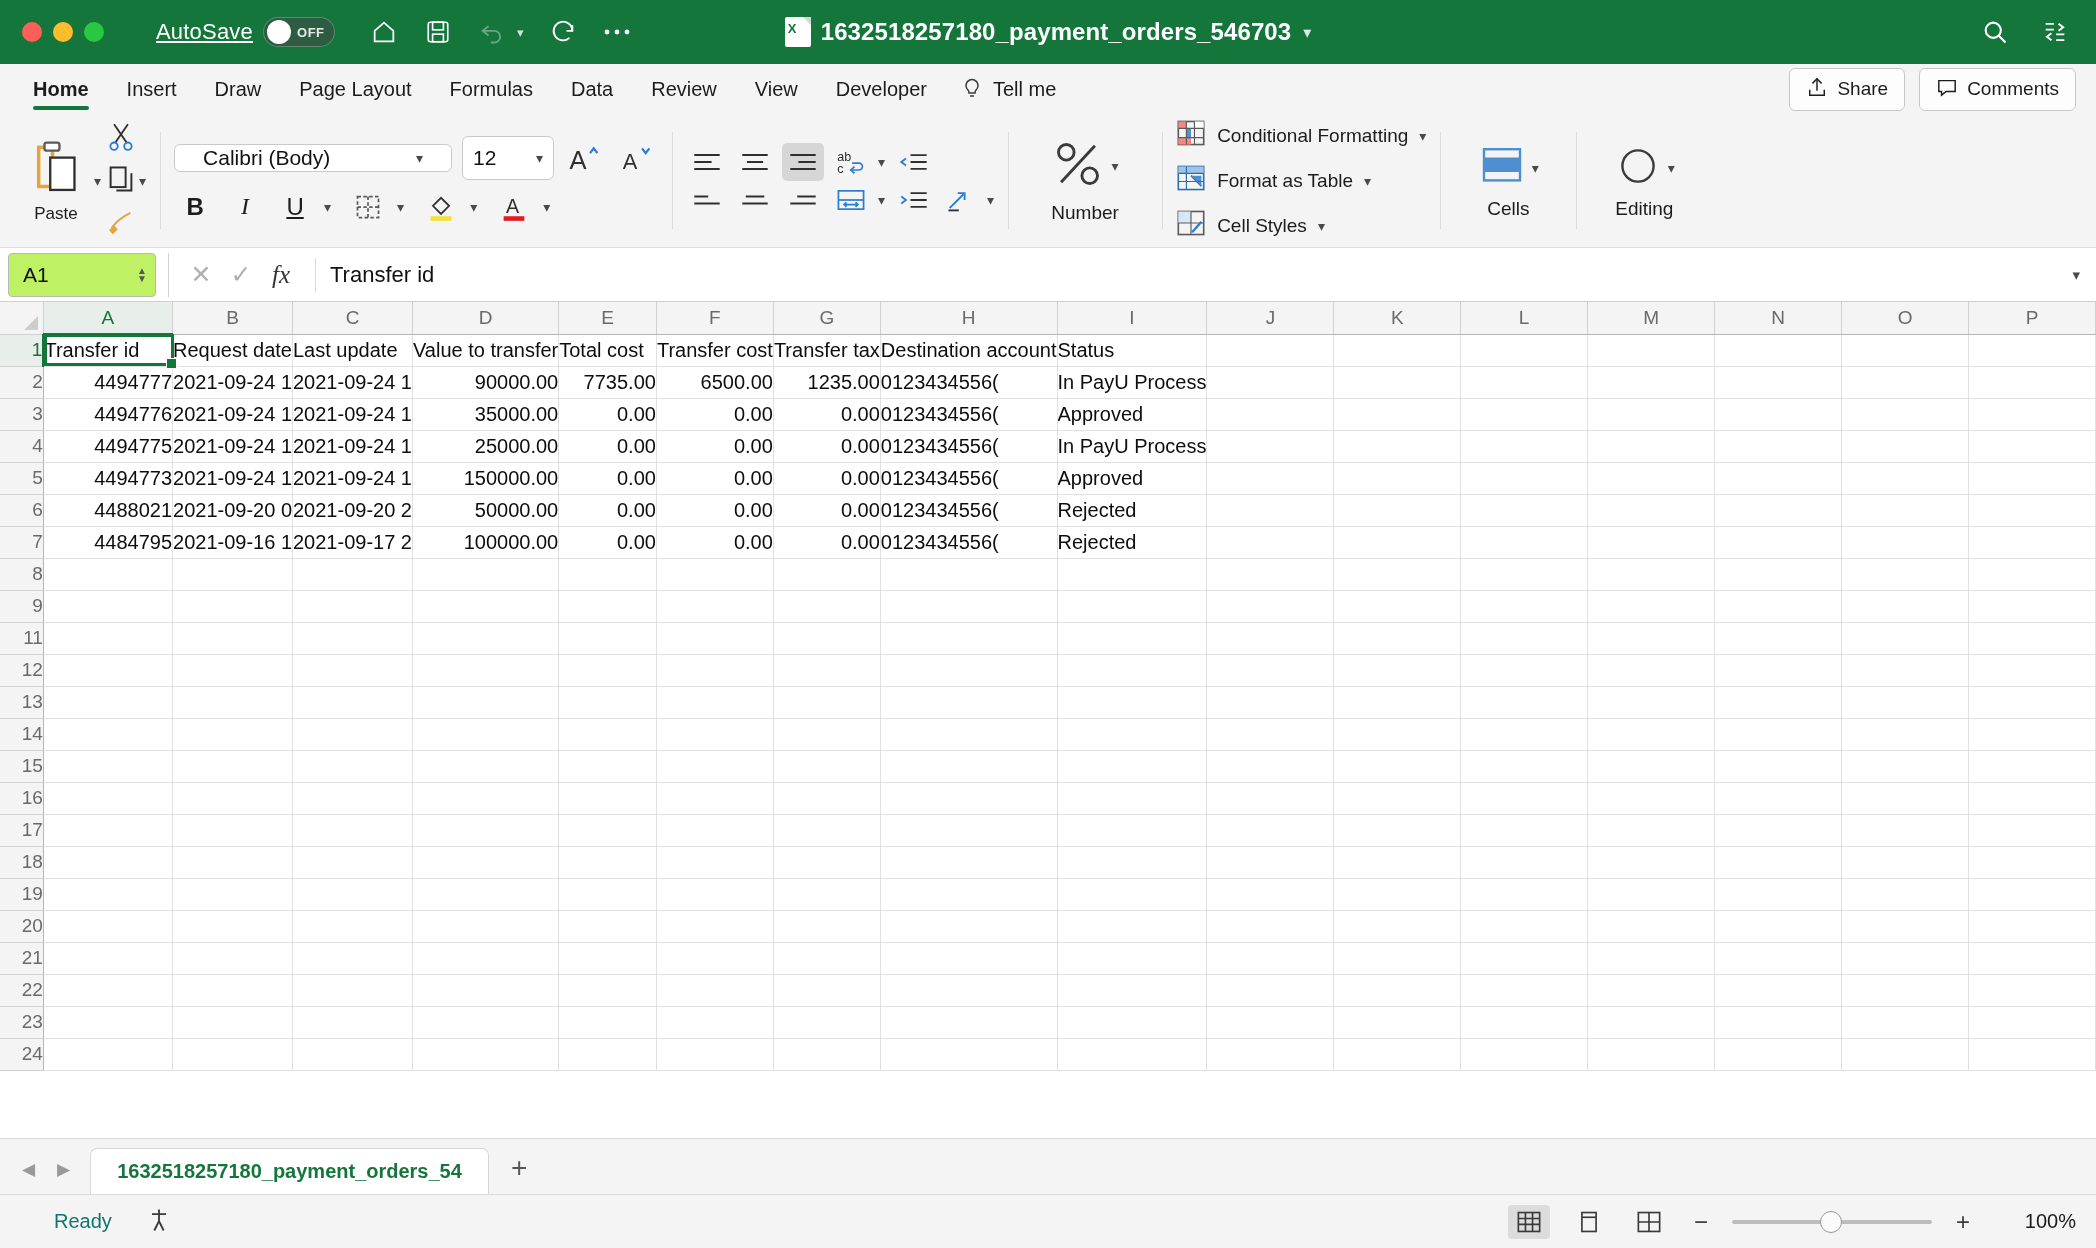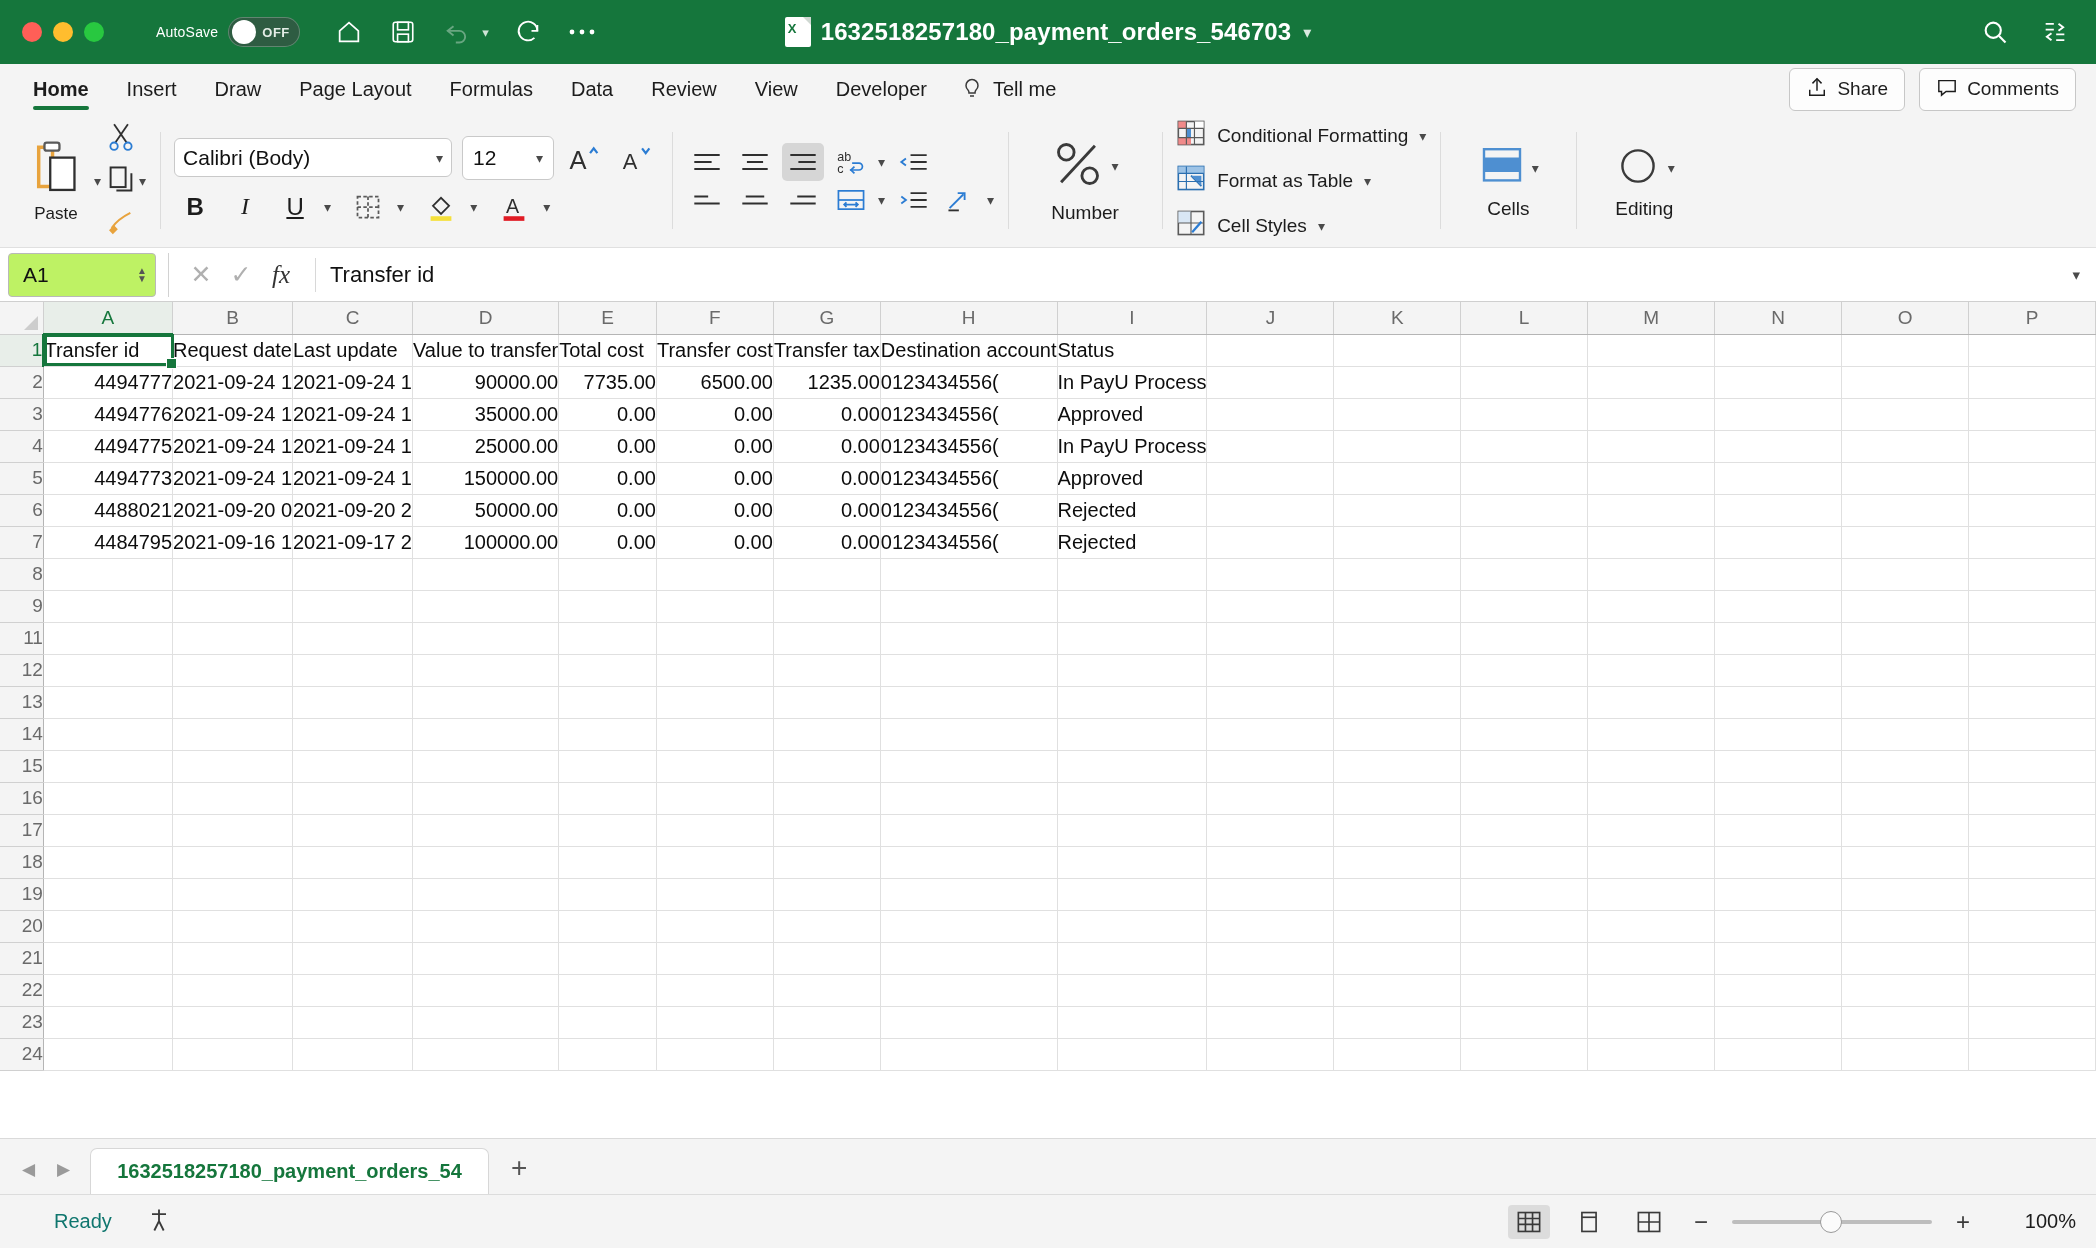--- a/index.html
+++ b/index.html
@@ -23,21 +23,21 @@
     position: relative;
     flex: none;
   }
   .traffic { display: flex; gap: 11px; margin-left: 22px; align-items: center; }
   .dot { width: 20px; height: 20px; border-radius: 50%; }
   .dot.red { background: #ff5f57; }
   .dot.yellow { background: #ffbd2e; }
   .dot.green { background: #28c840; }
 
   .autosave-wrap { display: flex; align-items: center; margin-left: 52px; gap: 10px; }
-  .autosave-label { color: #fff; font-size: 14px; font-weight: 400; letter-spacing: .2px; }
+  .autosave-label { color: #fff; font-size: 22px; font-weight: 400; letter-spacing: .2px; text-decoration: underline; }
   .toggle {
     width: 72px; height: 30px; border-radius: 15px;
     background: #2e5c42; border: 1px solid rgba(255,255,255,.25);
     display: flex; align-items: center; padding: 0 3px; position: relative;
   }
   .toggle .knob { width: 24px; height: 24px; border-radius: 50%; background: #fff; }
   .toggle .off { color: #e3ece6; font-size: 13px; font-weight: 700; margin-left: 6px; letter-spacing: .5px; }
 
   .tb-icons { display: flex; align-items: center; gap: 24px; margin-left: 34px; }
   .tb-ic { width: 30px; height: 30px; display: flex; align-items: center; justify-content: center; color: #fff; }
@@ -109,22 +109,22 @@
   .paste-col { display: flex; flex-direction: column; align-items: center; width: 84px; }
   .paste-label { font-size: 17px; color: #1c1c1c; margin-top: 2px; }
 
   .cut-col { display: flex; flex-direction: column; gap: 6px; margin-left: 6px; }
   .cut-row { display: flex; align-items: center; gap: 4px; height: 36px; }
 
   .chev { color: #4a4a4a; font-size: 14px; }
 
   .fontsel {
     display: flex; align-items: center; justify-content: space-between;
-    width: 278px; height: 39px; background: #fff;
-    border: 1px solid #c9c9c9; border-radius: 6px; padding: 0 8px;
+    width: 278px; height: 28px; background: #fff;
+    border: 1px solid #c9c9c9; border-radius: 6px; padding: 0 28px;
     font-size: 21px; color: #111;
   }
   .sizesel {
     display: flex; align-items: center; justify-content: space-between;
     width: 92px; height: 44px; background: #fff;
     border: 1px solid #c9c9c9; border-radius: 6px; padding: 0 10px;
     font-size: 21px; color: #111; margin-left: 10px;
   }
   .aabtn { width: 44px; height: 44px; display: flex; align-items: center; justify-content: center; margin-left: 8px; }
   .fmt-row { display: flex; align-items: center; gap: 8px; }

